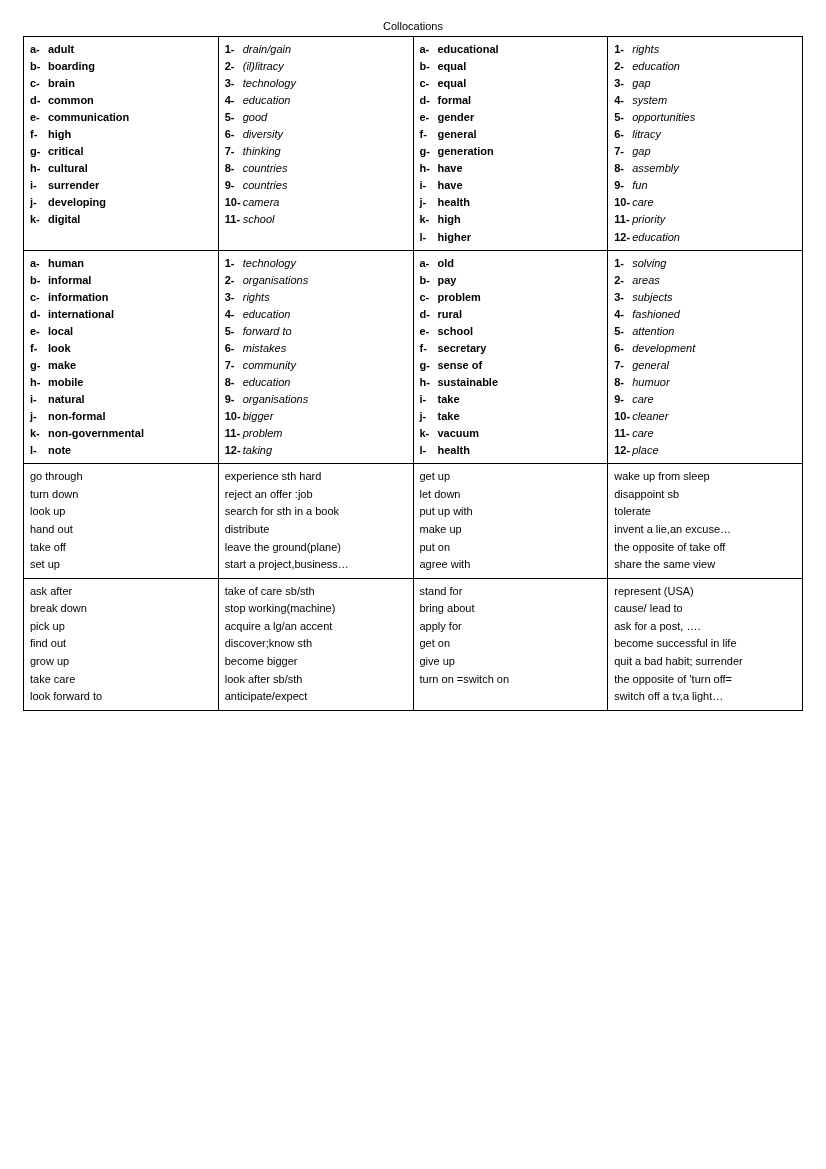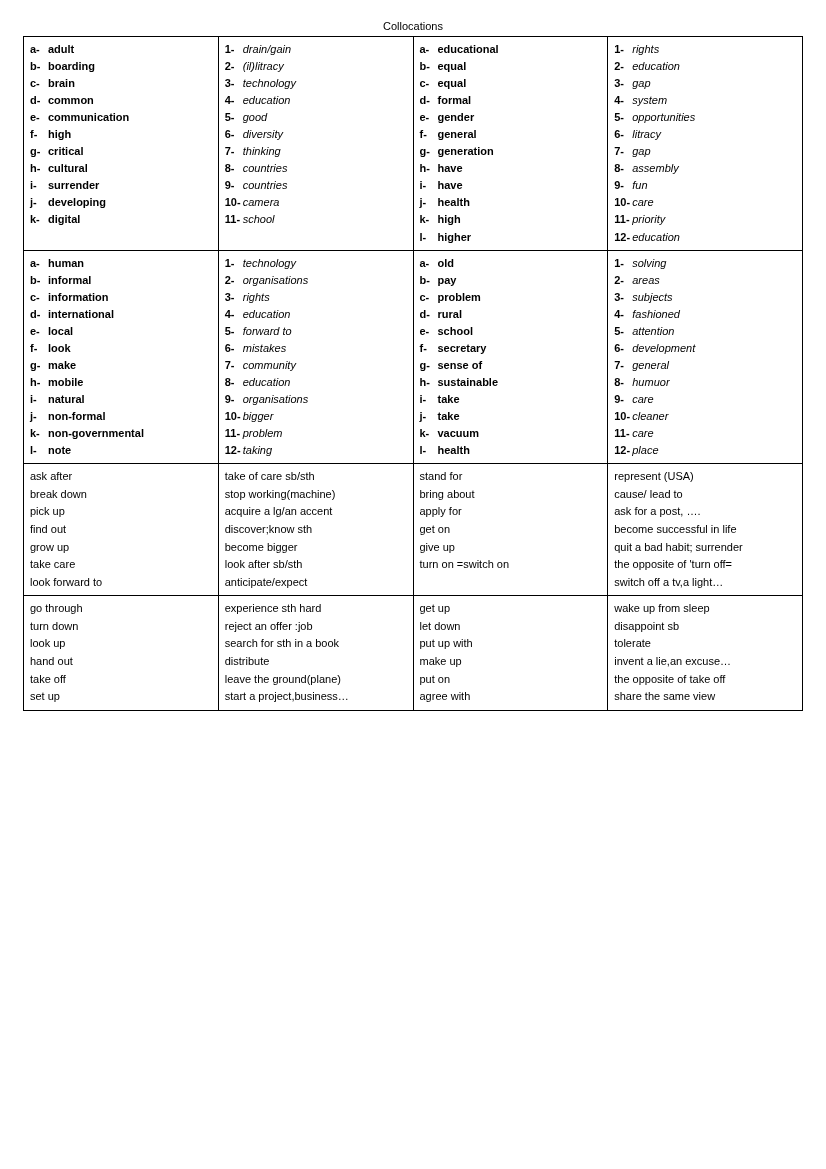--- a/index.html
+++ b/index.html
@@ -468,20 +468,55 @@
               </li>
               <li>
                 <span class="label bold">12-</span>
                 <span class="value italic"> place</span>
               </li>
             </ul>
       </td>
     </tr>
 
     <tr>
+      <td id="p2c1">
+            <div style="line-height: 1.6;">go through</div>
+            <div style="line-height: 1.6;">turn down</div>
+            <div style="line-height: 1.6;">look up</div>
+            <div style="line-height: 1.6;">hand out</div>
+            <div style="line-height: 1.6;">take off</div>
+            <div style="line-height: 1.6;">set up</div>
+          </td>
+      <td id="p2c2">
+            <div style="line-height: 1.6;">experience sth hard</div>
+            <div style="line-height: 1.6;">reject an offer :job</div>
+            <div style="line-height: 1.6;">search for sth in a book</div>
+            <div style="line-height: 1.6;">distribute</div>
+            <div style="line-height: 1.6;">leave the ground(plane)</div>
+            <div style="line-height: 1.6;">start a project,business…</div>
+          </td>
+      <td id="p2c3">
+            <div style="line-height: 1.6;">get up</div>
+            <div style="line-height: 1.6;">let down</div>
+            <div style="line-height: 1.6;">put up with</div>
+            <div style="line-height: 1.6;">make up</div>
+            <div style="line-height: 1.6;">put on</div>
+            <div style="line-height: 1.6;">agree with</div>
+          </td>
+      <td id="p2c4">
+            <div style="line-height: 1.6;">wake up from sleep</div>
+            <div style="line-height: 1.6;">disappoint sb</div>
+            <div style="line-height: 1.6;">tolerate</div>
+            <div style="line-height: 1.6;">invent a lie,an excuse…</div>
+            <div style="line-height: 1.6;">the opposite of  take off</div>
+            <div style="line-height: 1.6;">share the same view</div>
+          </td>
+    </tr>
+
+    <tr>
       <td id="p1c1">
             <div style="line-height: 1.6;">ask after</div>
             <div style="line-height: 1.6;">break down</div>
             <div style="line-height: 1.6;">pick up</div>
             <div style="line-height: 1.6;">find out</div>
             <div style="line-height: 1.6;">grow up</div>
             <div style="line-height: 1.6;">take care</div>
             <div style="line-height: 1.6;">look forward to</div>
           </td>
       <td id="p1c2">
@@ -504,50 +539,15 @@
       <td id="p1c4">
             <div style="line-height: 1.6;">represent (USA)</div>
             <div style="line-height: 1.6;">cause/ lead to</div>
             <div style="line-height: 1.6;">ask for a post, ….</div>
             <div style="line-height: 1.6;">become successful in life</div>
             <div style="line-height: 1.6;">quit a bad habit; surrender</div>
             <div style="line-height: 1.6;">the opposite of 'turn off=</div>
             <div style="line-height: 1.6;">switch off a tv,a light…</div>
           </td>
     </tr>
-
-    <tr>
-      <td id="p2c1">
-            <div style="line-height: 1.6;">go through</div>
-            <div style="line-height: 1.6;">turn down</div>
-            <div style="line-height: 1.6;">look up</div>
-            <div style="line-height: 1.6;">hand out</div>
-            <div style="line-height: 1.6;">take off</div>
-            <div style="line-height: 1.6;">set up</div>
-          </td>
-      <td id="p2c2">
-            <div style="line-height: 1.6;">experience sth hard</div>
-            <div style="line-height: 1.6;">reject an offer :job</div>
-            <div style="line-height: 1.6;">search for sth in a book</div>
-            <div style="line-height: 1.6;">distribute</div>
-            <div style="line-height: 1.6;">leave the ground(plane)</div>
-            <div style="line-height: 1.6;">start a project,business…</div>
-          </td>
-      <td id="p2c3">
-            <div style="line-height: 1.6;">get up</div>
-            <div style="line-height: 1.6;">let down</div>
-            <div style="line-height: 1.6;">put up with</div>
-            <div style="line-height: 1.6;">make up</div>
-            <div style="line-height: 1.6;">put on</div>
-            <div style="line-height: 1.6;">agree with</div>
-          </td>
-      <td id="p2c4">
-            <div style="line-height: 1.6;">wake up from sleep</div>
-            <div style="line-height: 1.6;">disappoint sb</div>
-            <div style="line-height: 1.6;">tolerate</div>
-            <div style="line-height: 1.6;">invent a lie,an excuse…</div>
-            <div style="line-height: 1.6;">the opposite of  take off</div>
-            <div style="line-height: 1.6;">share the same view</div>
-          </td>
-    </tr>
   </tbody>
     </table>
 </div>
 
 </body></html>

